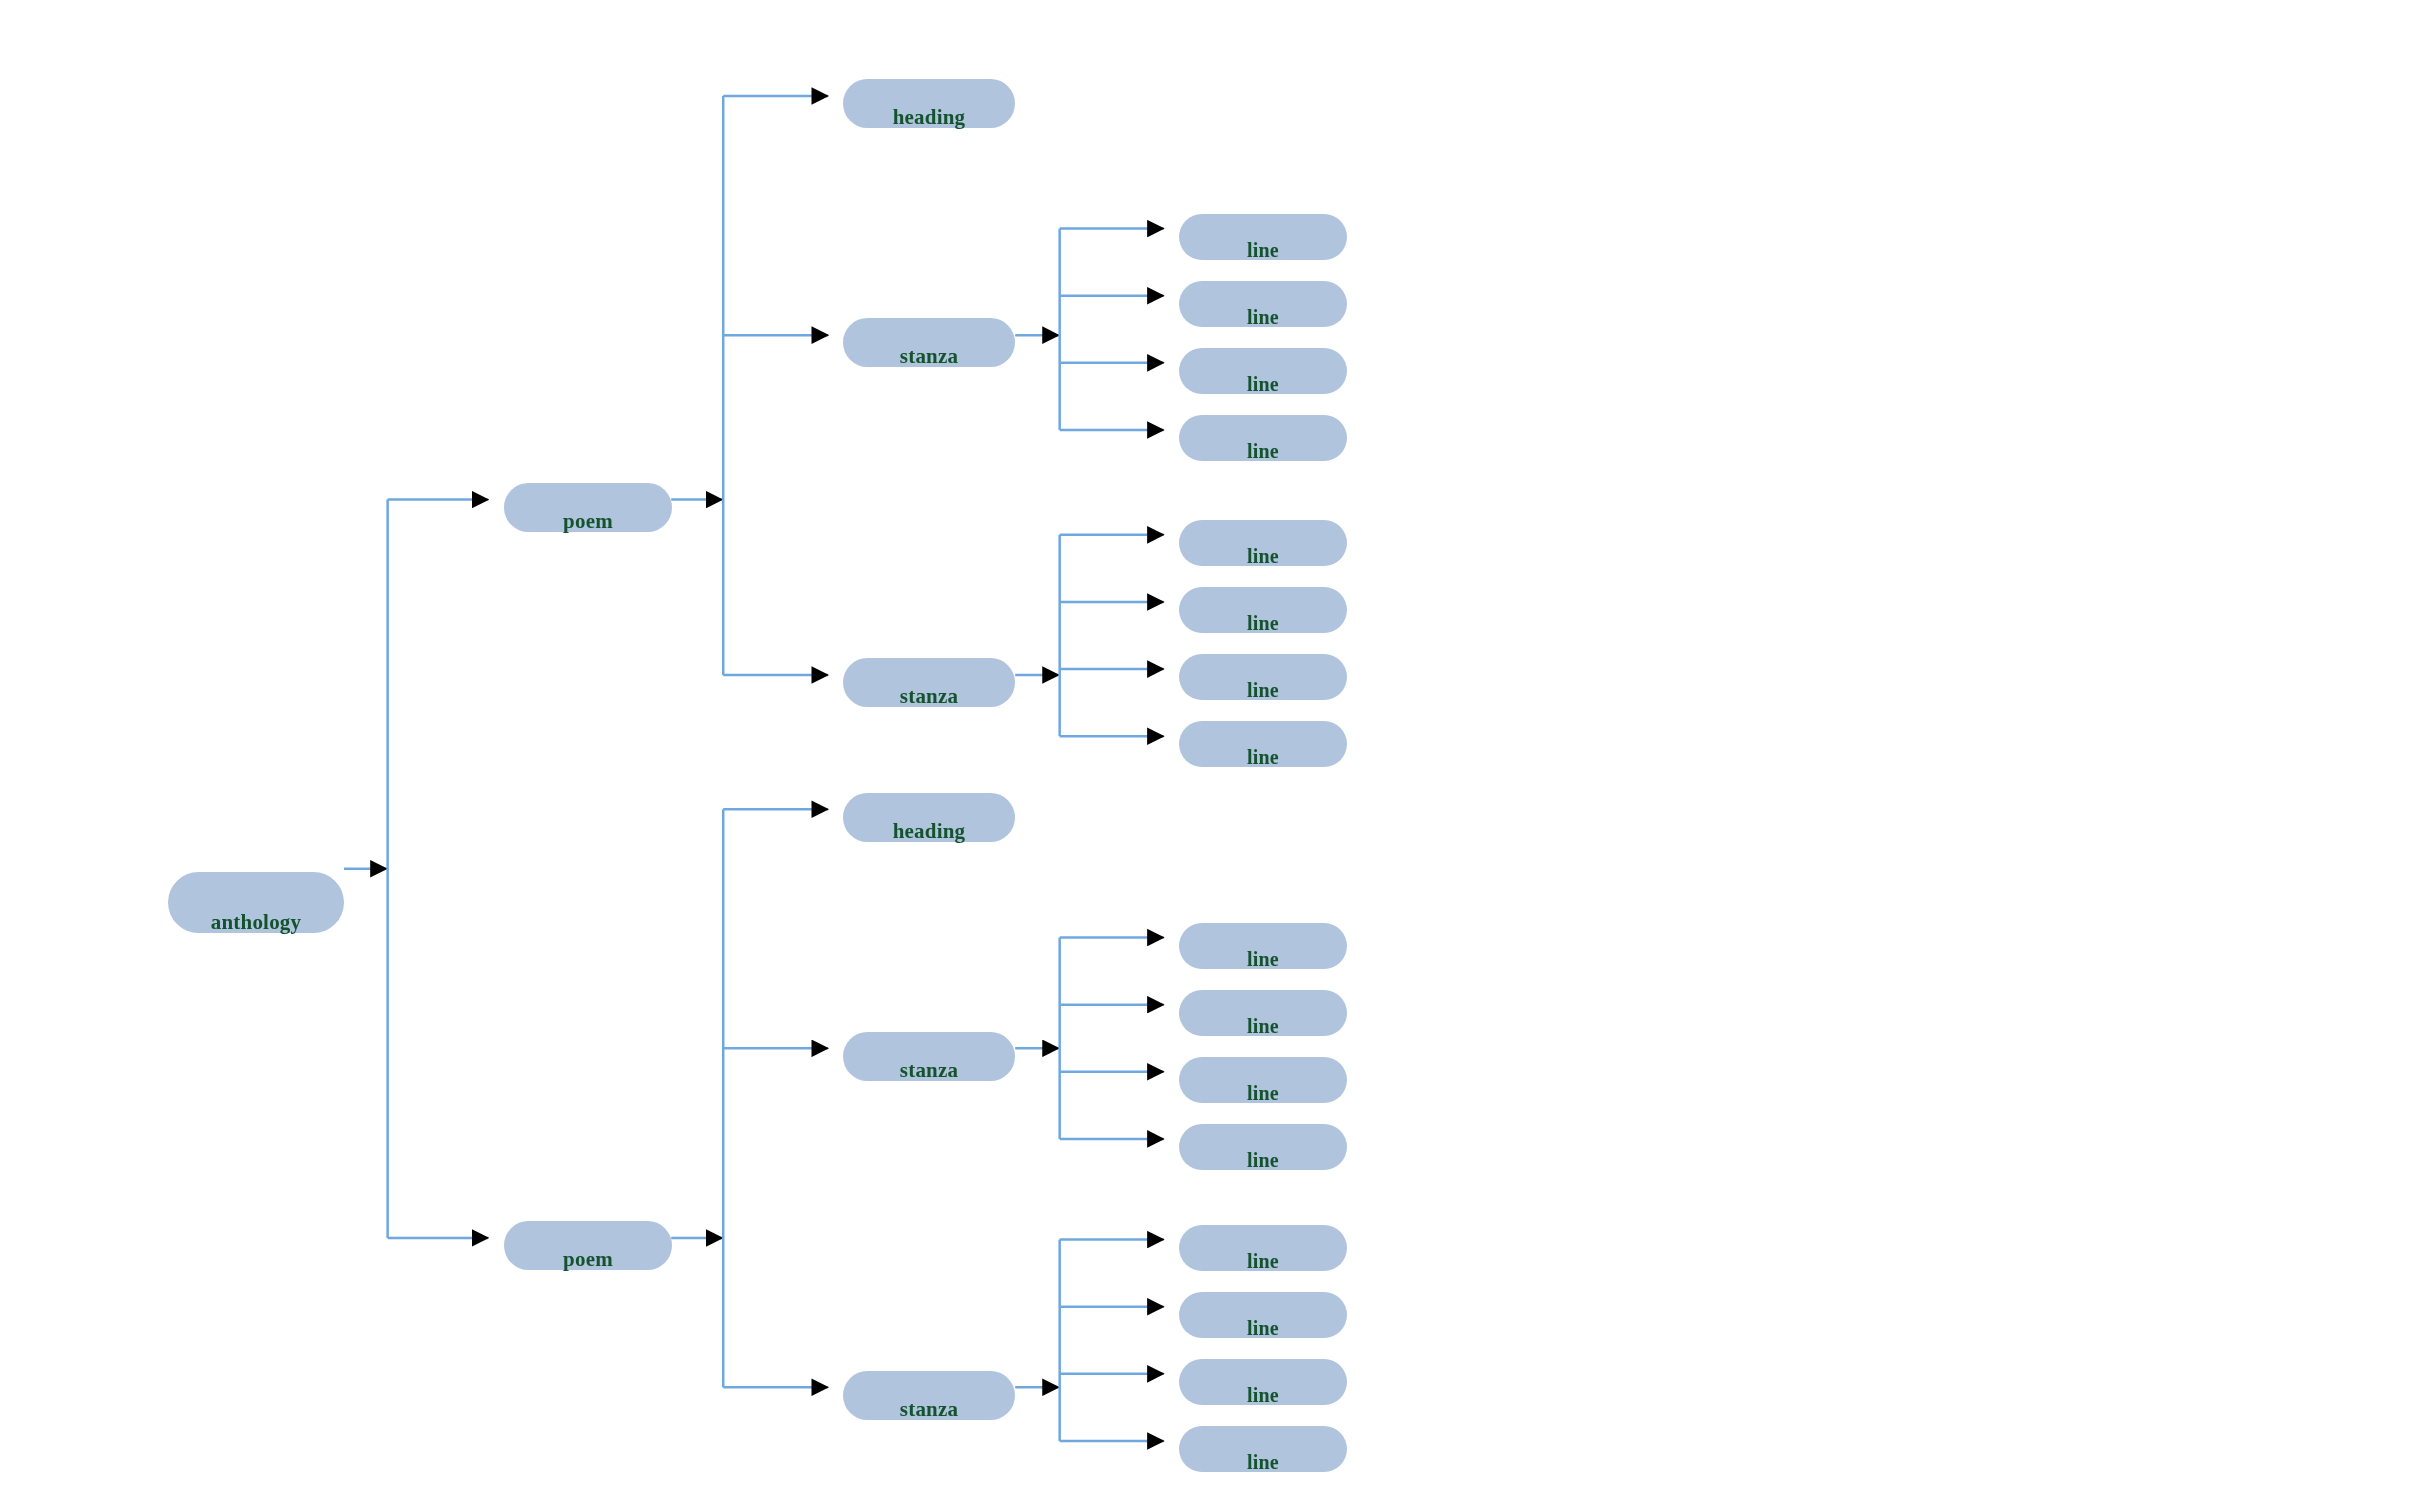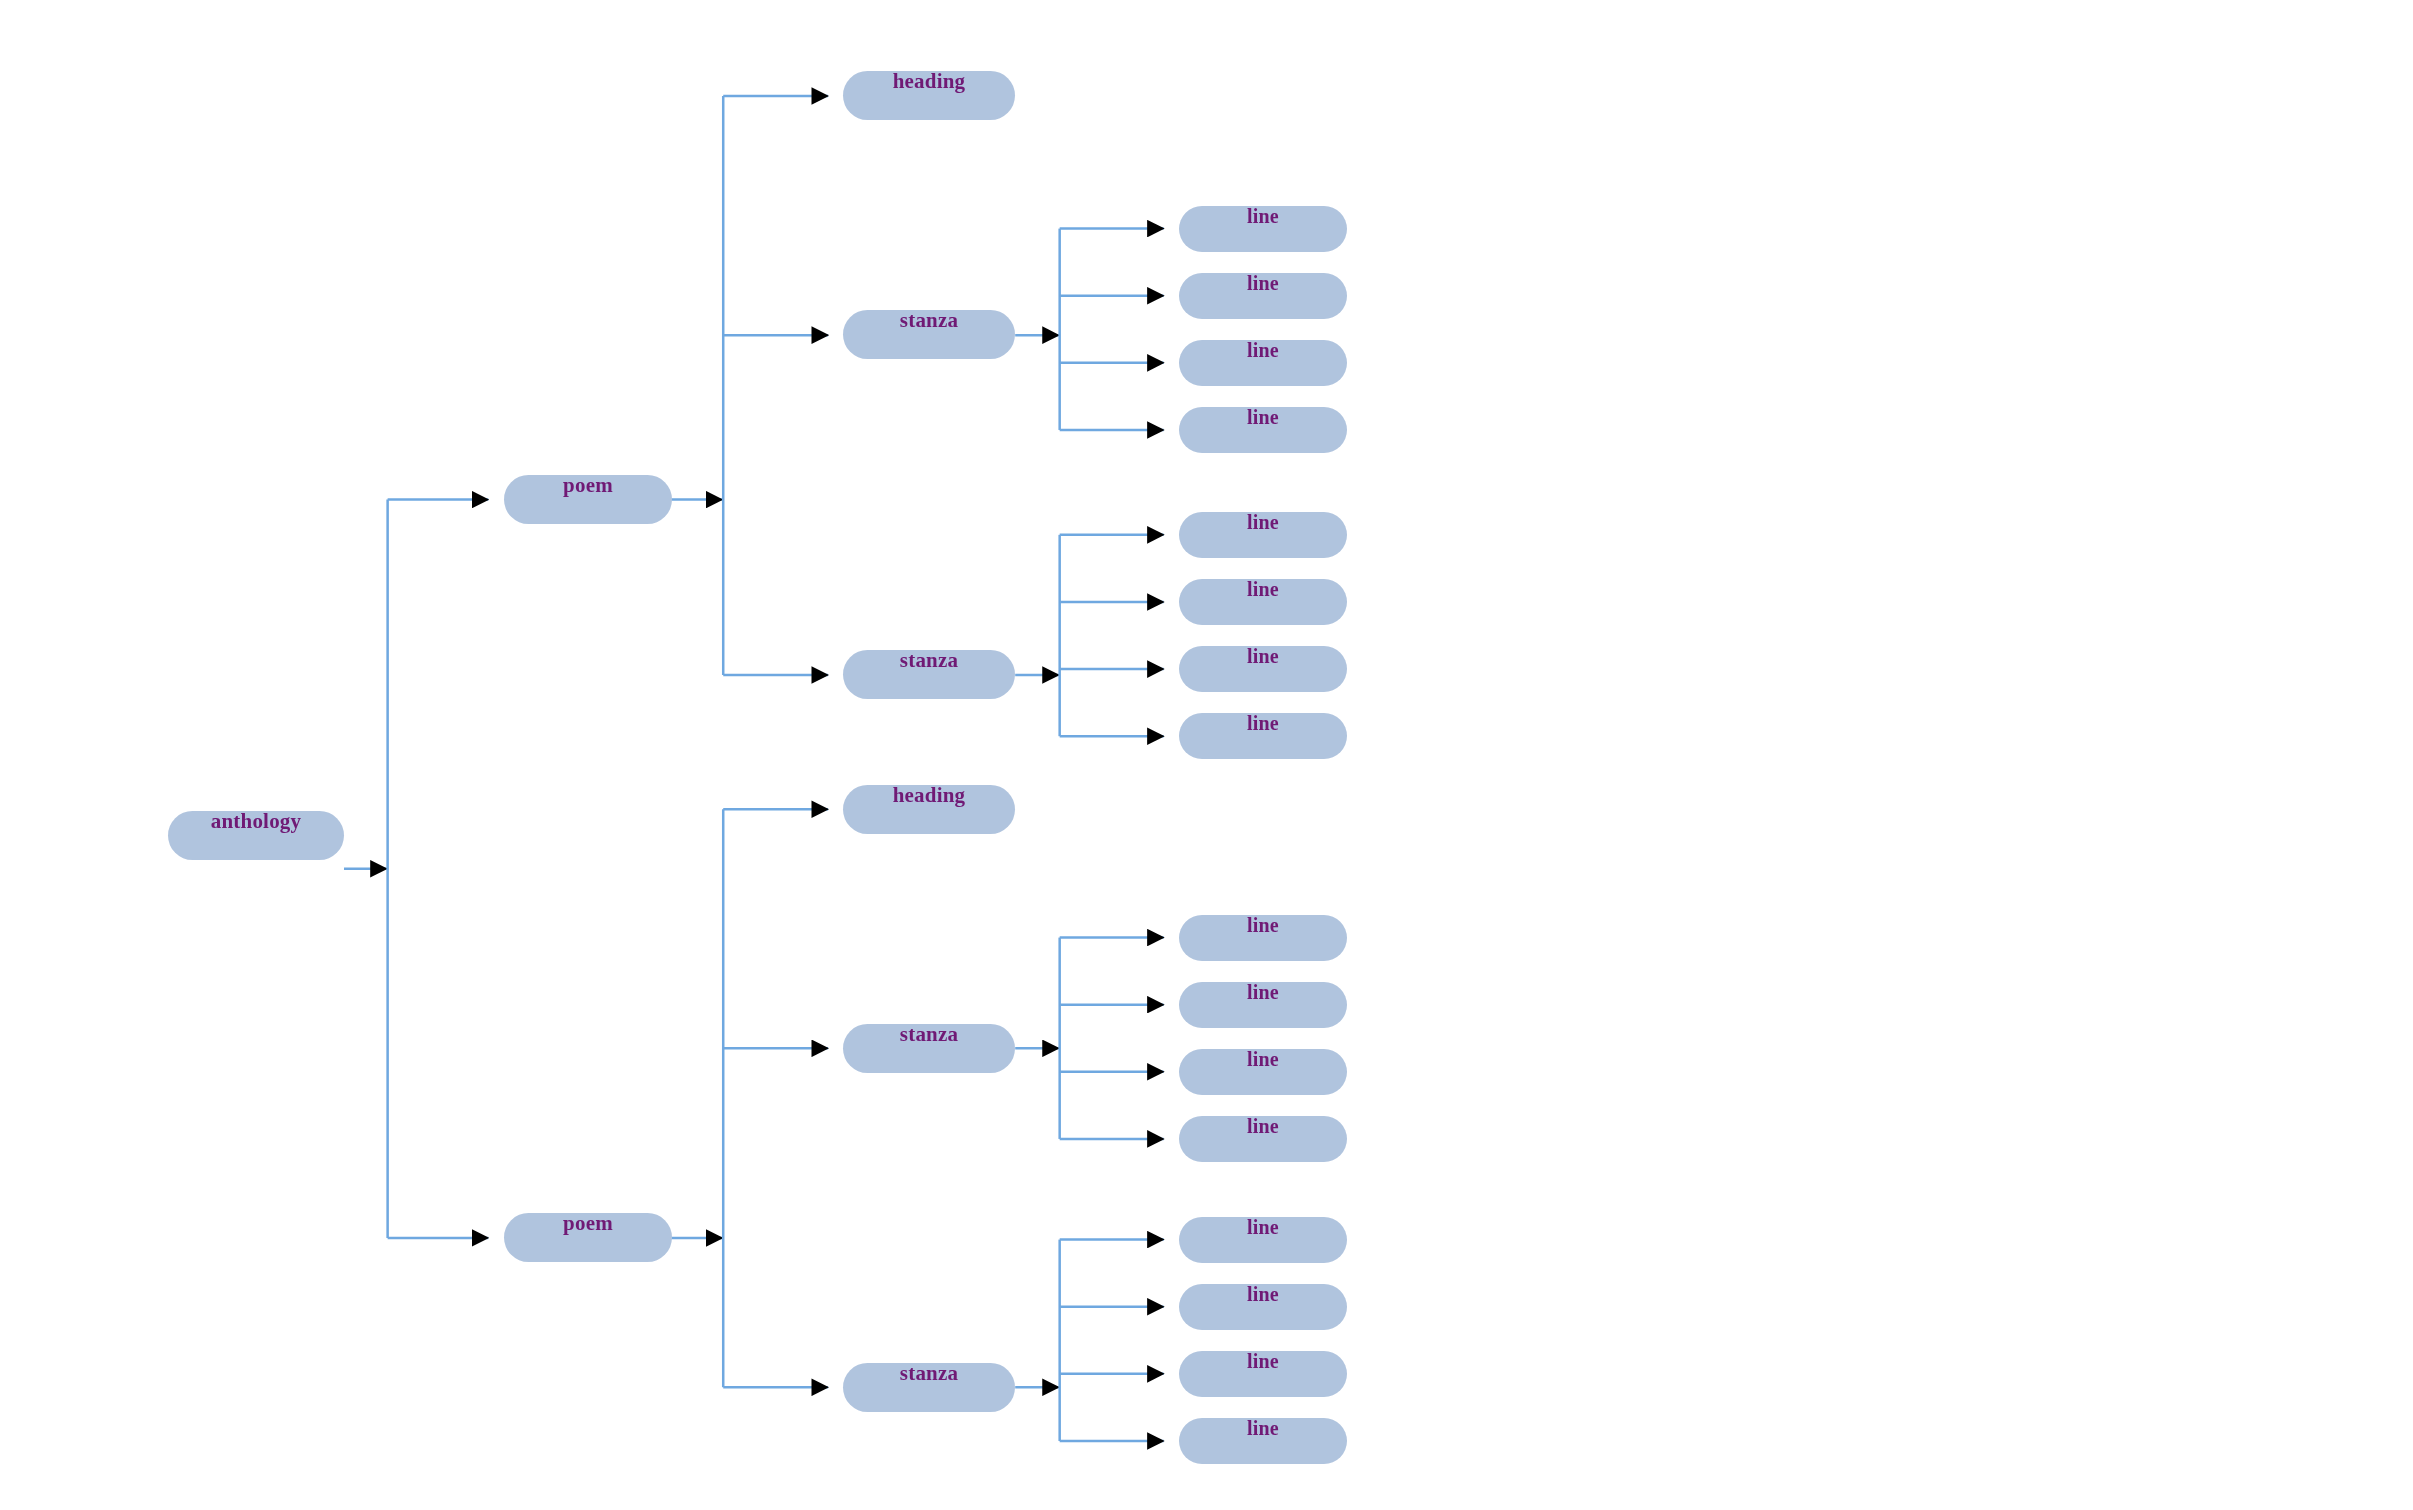--- a/index.html
+++ b/index.html
@@ -22,27 +22,28 @@
     width: 2413px;
     height: 1511px;
     pointer-events: none;
   }
   .node {
     position: absolute;
     box-sizing: border-box;
     background: #b0c4de;
     border-radius: 838px;
     display: flex;
-    align-items: flex-start;
+    align-items: flex-end;
     justify-content: center;
-    color: #701a75;
+    color: #14532d;
     font-weight: bold;
     font-family: "Liberation Serif", "DejaVu Serif", serif;
     letter-spacing: 0.2px;
     user-select: none;
+    margin-top: 8px;
   }
   .node-label {
     display: block;
     line-height: 1;
     white-space: nowrap;
   }
 </style>
 </head>
 <body>
 
@@ -89,21 +90,21 @@
         <path d="M1210,1653 L1262,1653" marker-end="url(#arrow)"></path>
         <path d="M1263,1477 L1263,1717"></path>
         <path d="M1263,1477 L1387,1477" marker-end="url(#arrow)"></path>
         <path d="M1263,1557 L1387,1557" marker-end="url(#arrow)"></path>
         <path d="M1263,1637 L1387,1637" marker-end="url(#arrow)"></path>
         <path d="M1263,1717 L1387,1717" marker-end="url(#arrow)"></path>
       </g>
   </svg>
 
   <div id="node-layer">
-      <div class="node" style="left: 168px; top: 811px; width: 176px; height: 49px;">
+      <div class="node" style="left: 168px; top: 864px; width: 176px; height: 61px;">
         <span class="node-label" style="font-size: 21px;">anthology</span>
       </div>
       <div class="node" style="left: 504px; top: 475px; width: 168px; height: 49px;">
         <span class="node-label" style="font-size: 21px;">poem</span>
       </div>
       <div class="node" style="left: 504px; top: 1213px; width: 168px; height: 49px;">
         <span class="node-label" style="font-size: 21px;">poem</span>
       </div>
       <div class="node" style="left: 843px; top: 71px; width: 172px; height: 49px;">
         <span class="node-label" style="font-size: 21px;">heading</span>

